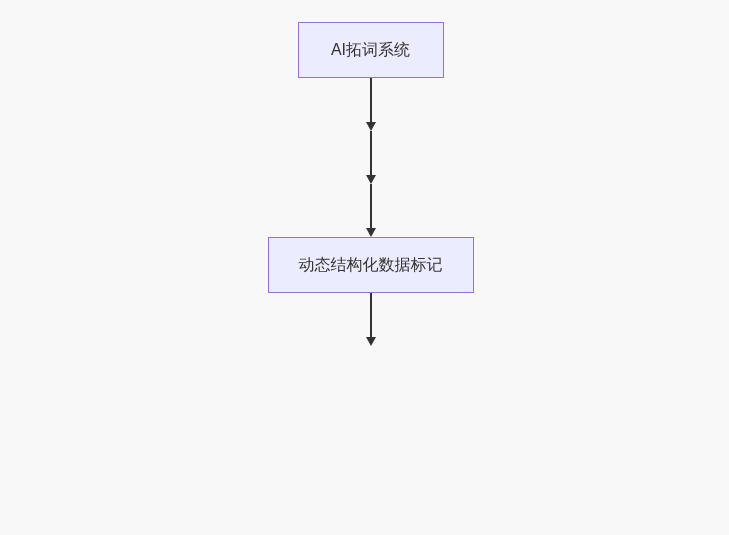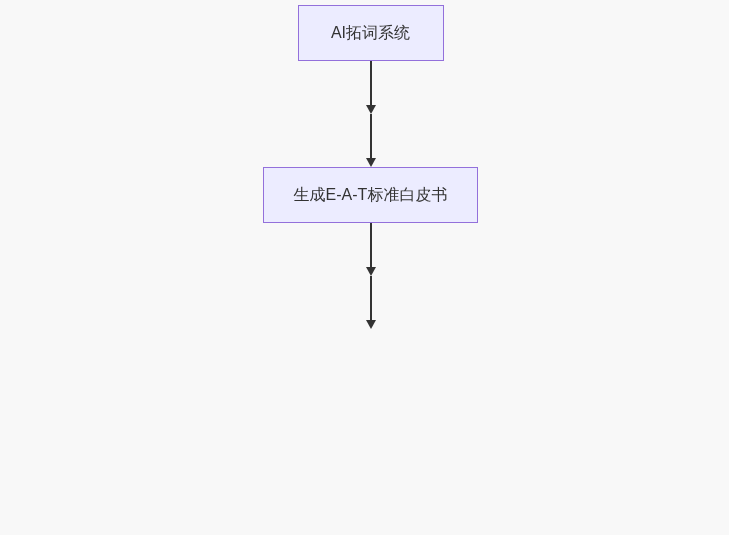--- a/index.html
+++ b/index.html
@@ -13,21 +13,21 @@
   html, body {
     width: 729px;
     height: 535px;
     background: var(--bg);
     font-family: "Liberation Sans", "DejaVu Sans", sans-serif;
     overflow: hidden;
   }
   .canvas {
     width: 729px;
     height: 535px;
-    padding-top: 5px;
+    padding-top: 22px;
     display: flex;
     flex-direction: column;
     align-items: center;
   }
   .flow-column {
     display: flex;
     flex-direction: column;
     align-items: center;
     transform: translateX(6px);
   }
@@ -77,29 +77,29 @@
       <div class="arrow-line"></div>
       <div class="arrow-head"></div>
     </div>
 
 
     <div class="arrow">
       <div class="arrow-line"></div>
       <div class="arrow-head"></div>
     </div>
 
-    <div class="node">
-      <span>生成E-A-T标准白皮书</span>
-    </div>
 
     <div class="arrow">
       <div class="arrow-line"></div>
       <div class="arrow-head"></div>
     </div>
 
+    <div class="node">
+      <span>动态结构化数据标记</span>
+    </div>
 
     <div class="arrow">
       <div class="arrow-line"></div>
       <div class="arrow-head"></div>
     </div>
 
 
   </div>
 </div>
 

